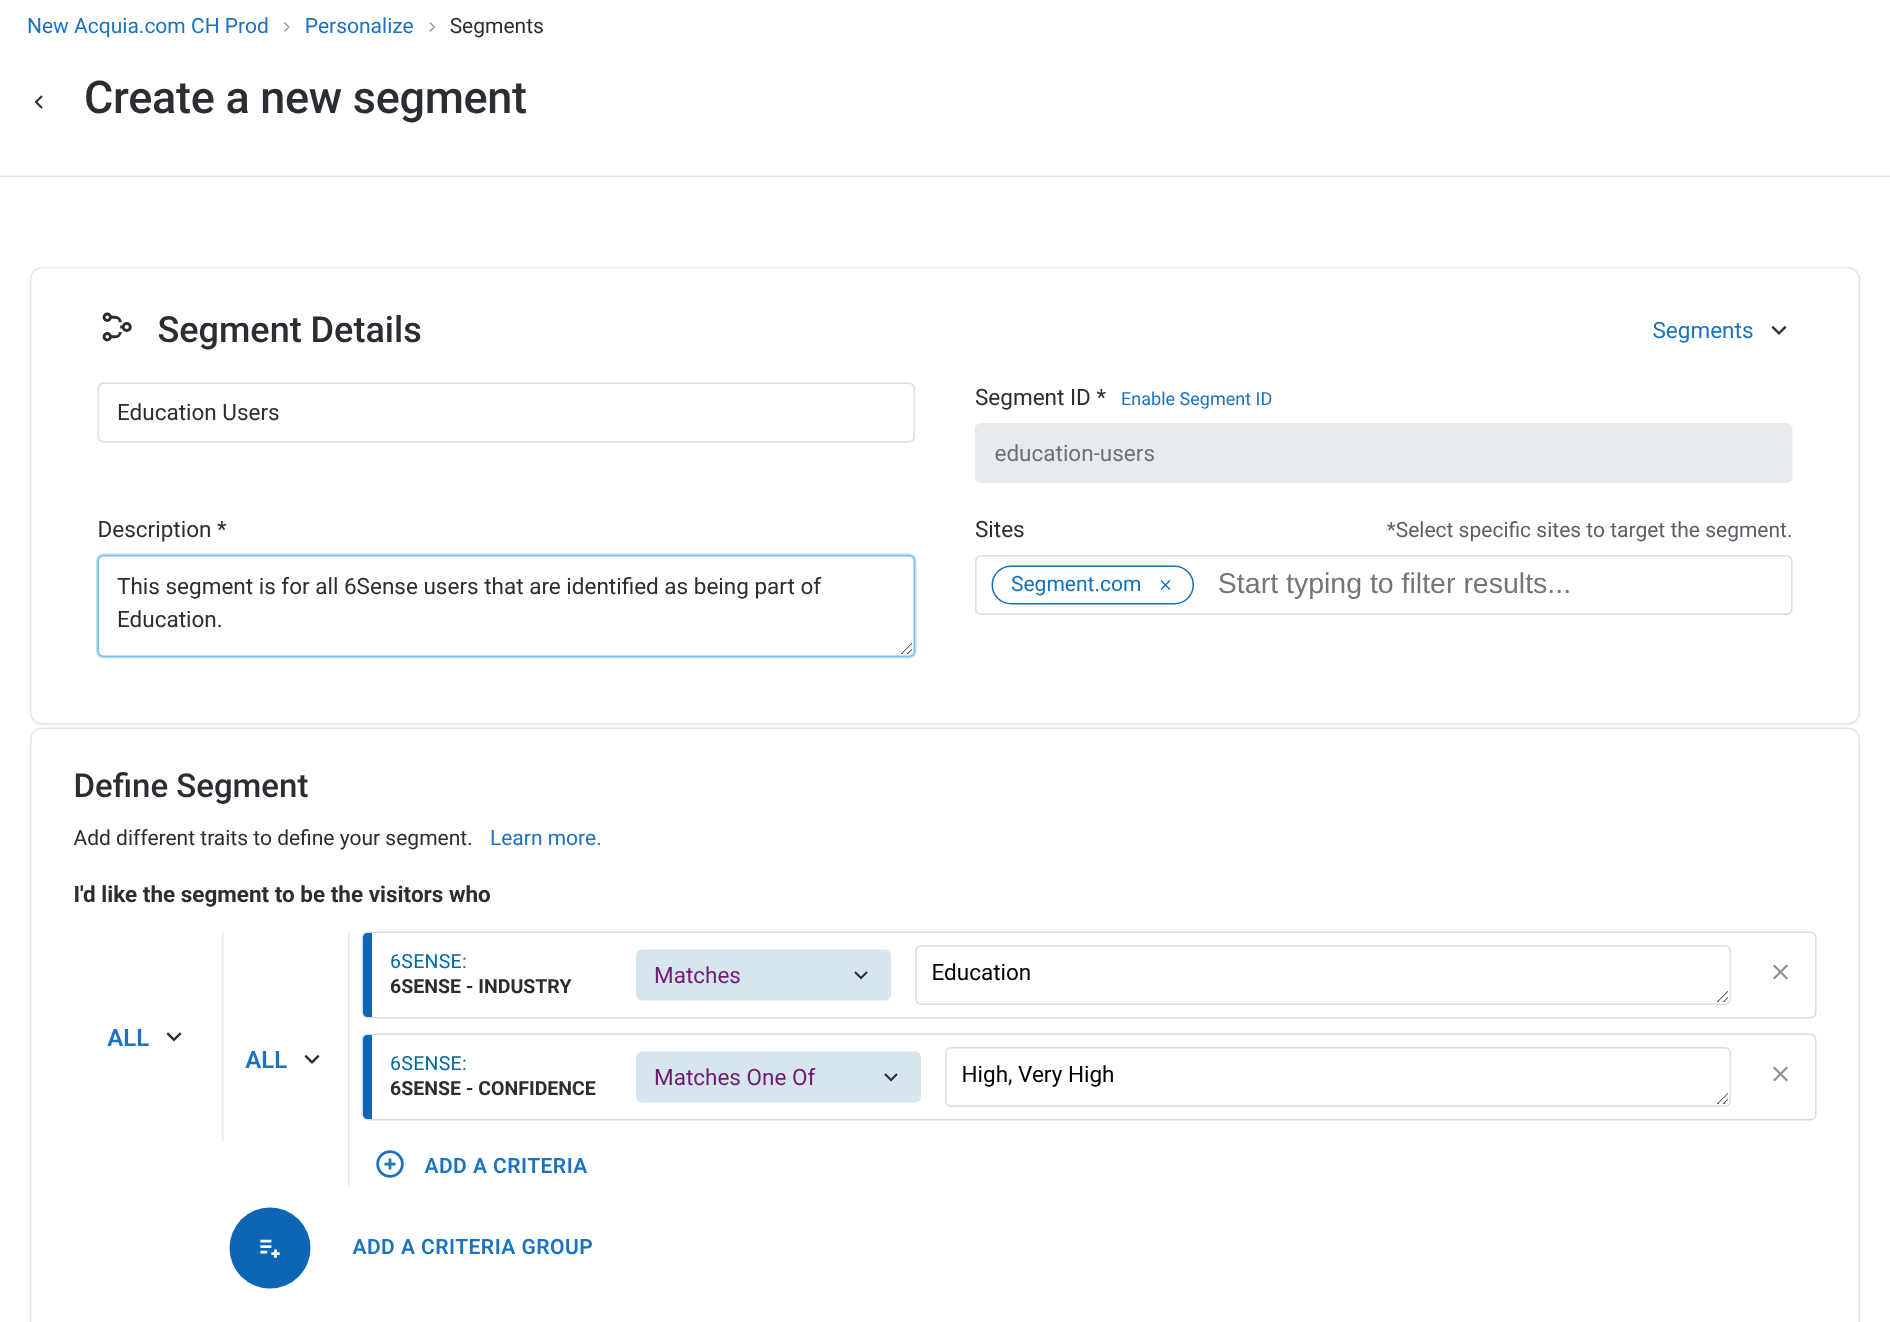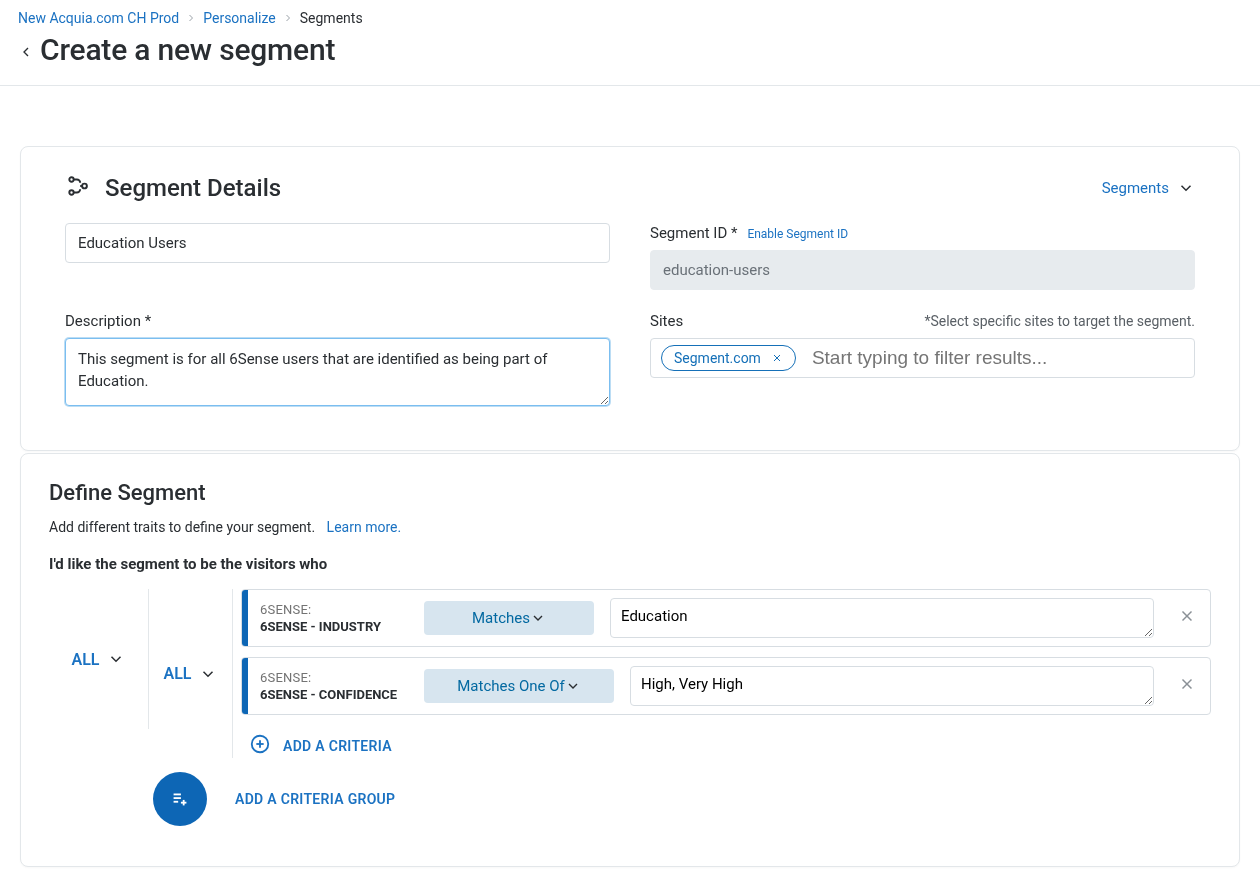--- a/index.html
+++ b/index.html
@@ -26,21 +26,21 @@
   a { color: var(--blue-link); text-decoration: none; }
 
   
   .page-head { padding: 6px 18px 18px 18px; border-bottom: 1px solid var(--border-soft); background:#fff;}
   .breadcrumb { display:flex; align-items:center; gap:6px; font-size:14px; padding: 4px 0 4px 0;}
   .breadcrumb .crumb { color: var(--blue-link); }
   .breadcrumb .crumb.current { color: var(--text-dark); }
   .breadcrumb .sep { color: #9aa1a8; display:inline-flex; }
   .title-row { display:flex; align-items:center; gap:6px; margin-top:2px;}
   .title-row .back { color: var(--text-dark); display:inline-flex; padding-top:4px;}
-  h1.page-title { font-size:30px; font-weight:500; margin:0; letter-spacing:-0.2px;}
+  h1.page-title { font-size:30px; font-weight:500; margin:16px; letter-spacing:-0.2px;}
 
   
   .content { padding: 24px 20px 40px 20px; }
   .card {
     background: var(--bg-white);
     border: 1px solid var(--border-soft);
     border-radius: 8px;
     box-shadow: 0 1px 2px rgba(0,0,0,0.03);
     margin-bottom: 2px;
     margin-top: 36px;
@@ -133,34 +133,34 @@
     border-radius:4px;
     background:#fff;
     margin-bottom:10px;
     overflow:hidden;
   }
   .rule-accent { width:6px; background: var(--blue-dark); }
   .rule-label {
     width:170px; padding:10px 12px; display:flex; flex-direction:column; justify-content:center;
     font-size:13px;
   }
-  .rule-label .k1 { color:#737373; letter-spacing:0.2px;}
+  .rule-label .k1 { color:#0369a1; letter-spacing:0.2px;}
   .rule-label .k2 { font-weight:700; margin-top:2px;}
   .rule-op {
     display:flex; align-items:center;
     padding:8px 6px;
   }
   .select {
-    display:flex; align-items:center; justify-content:center;
+    display:flex; align-items:center; justify-content:space-between;
     background: var(--select-bg);
     border-radius:4px;
     padding:8px 12px;
     min-width:170px;
     font-size:15px;
-    color:#0369a1;
+    color:#701a75;
     cursor:pointer;
   }
   .rule-value { flex:1; padding:8px 10px; display:flex; align-items:center;}
   .rule-value textarea {
     width:100%; height:40px; resize: both;
     border:1px solid var(--border); border-radius:4px;
     padding:8px 10px; font-size:15px; font-family:inherit;
   }
   .rule-remove { display:flex; align-items:center; padding:0 14px; color:#8a9096; cursor:pointer;}
 

